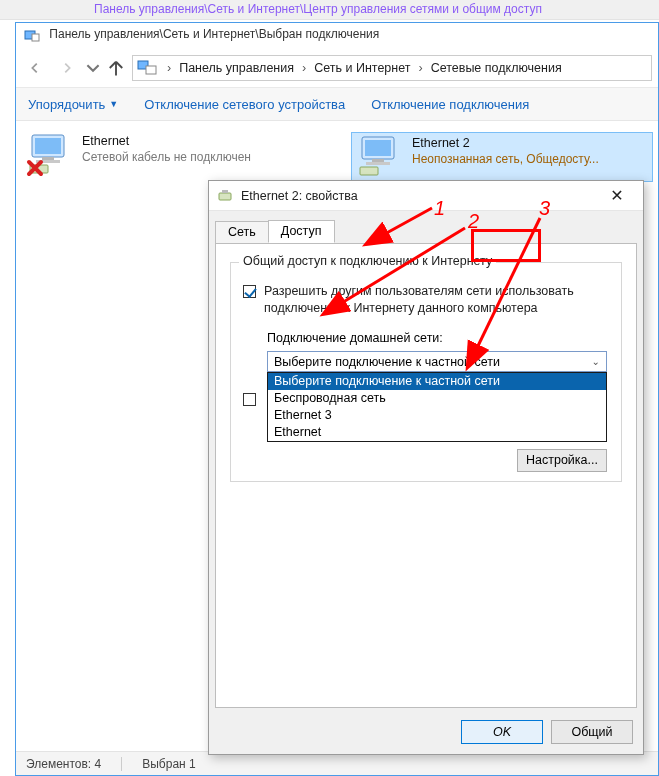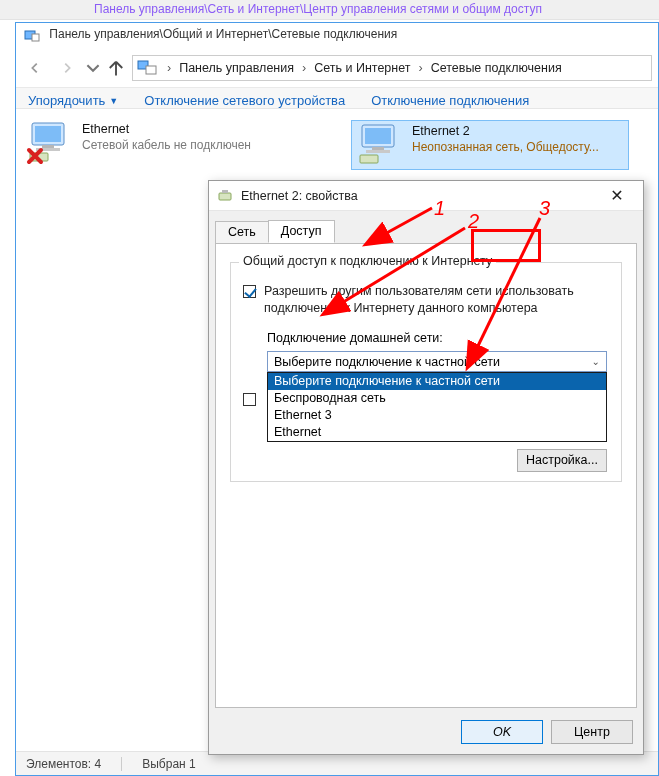--- a/index.html
+++ b/index.html
@@ -18,21 +18,21 @@
   .addr-row { height: 38px; padding: 5px 6px; display:flex; align-items:center; gap:6px; }
   .nav-btn { width: 26px; height: 26px; border-radius: 50%; display:flex; align-items:center; justify-content:center; color:#999; font-size:12px; }
   .nav-btn svg { width:14px; height:14px; }
   .nav-up  { width:20px; height:20px; color:#555; }
   .addr-bar { flex:1; height: 26px; border:1px solid #ccc; background:#fff; display:flex; align-items:center; font-size:12.5px; color:#222; padding-left:4px; overflow:hidden; }
   .addr-bar .bc-icon { width:20px; height:18px; margin-right:4px; }
   .addr-bar .sep { padding: 0 6px; color:#555; }
   .addr-bar .seg { padding: 0 2px; white-space:nowrap; }
 
   
-  .cmd-bar { height: 22px; background:#f7f7f7; border-top:1px solid #e9e9e9; border-bottom:1px solid #e6e6e6; display:flex; align-items:flex-end; gap:26px; padding:0 12px; font-size:13px; }
+  .cmd-bar { height: 34px; background:#f7f7f7; border-top:1px solid #e9e9e9; border-bottom:1px solid #e6e6e6; display:flex; align-items:center; gap:26px; padding:0 12px; font-size:13px; }
   .cmd-item { color:#1565c0; cursor:default; display:flex; align-items:center; }
   .cmd-item .caret { font-size:9px; margin-left:4px; color:#1565c0; }
 
   
   .content { position:relative; height: 620px; background:#fff; }
   .conn { position:absolute; display:flex; align-items:flex-start; gap:8px; font-size:12.5px; }
   .conn .ico { width:48px; height:44px; position:relative; }
   .conn .labels { line-height:16px; }
   .conn .name { color:#111; }
   .conn .sub  { color:#7a7a7a; font-size:12px; }
@@ -96,21 +96,21 @@
 
 <div class="win">
 
   <div class="win-title">
     <span class="glyph">
       <svg viewBox="0 0 16 16">
           <rect x="1" y="3" width="10" height="8" fill="#6fb6ff" stroke="#2a6fb5"></rect>
           <rect x="8" y="6" width="7" height="7" fill="#fff" stroke="#888"></rect>
         </svg>
     </span>
-    <span>Панель управления\Общий и Интернет\Сетевые подключения</span>
+    <span>Панель управления\Сеть и Интернет\Выбран подключения</span>
   </div>
 
   <div class="addr-row">
     <div class="nav-btn">
       <svg viewBox="0 0 16 16">
           <path d="M10 3 L5 8 L10 13" fill="none" stroke="#9a9a9a" stroke-width="2"></path>
         </svg>
     </div>
     <div class="nav-btn">
       <svg viewBox="0 0 16 16">
@@ -170,21 +170,21 @@
         <svg style="position:absolute;left:0;top:26px" width="18" height="18" viewBox="0 0 18 18">
           <path d="M3 3 L15 15 M15 3 L3 15" stroke="#d92020" stroke-width="4" stroke-linecap="round"></path>
         </svg>
       </div>
       <div class="labels">
         <div class="name">Ethernet</div>
         <div class="sub">Сетевой кабель не подключен</div>
       </div>
     </div>
 
-    <div class="conn sel" style="left:336px; top:12px; width:276px; height:48px; padding:2px 4px">
+    <div class="conn sel" style="left:336px; top:12px; width:300px; height:48px; padding:2px 4px">
       <div class="ico">
         <svg class="monitor-svg" viewBox="0 0 48 44">
           <rect x="6" y="2" width="32" height="22" rx="2" fill="#cfe7ff" stroke="#5a8fc8"></rect>
           <rect x="9" y="5" width="26" height="16" fill="#7dbcf7"></rect>
           <rect x="16" y="24" width="12" height="3" fill="#b7b7b7"></rect>
           <rect x="10" y="27" width="24" height="3" fill="#c9c9c9"></rect>
           <rect x="4" y="32" width="18" height="8" rx="1" fill="#d7e4c0" stroke="#8aa85f"></rect>
         </svg>
       </div>
       <div class="labels">
@@ -255,21 +255,21 @@
         <span>Настройка...</span>
       </div>
     </div>
   </div>
 
   <div class="dlg-buttons">
     <div class="btn default">
       <span>OK</span>
     </div>
     <div class="btn">
-      <span>Центр</span>
+      <span>Общий</span>
     </div>
   </div>
 </div>
 
 <div class="anno-rect" style="left:471px; top:229px; width:70px; height:33px"></div>
 <div class="anno-num" style="left:434px; top:197px">1</div>
 <div class="anno-num" style="left:468px; top:210px">2</div>
 <div class="anno-num" style="left:539px; top:197px">3</div>
 
 <svg class="anno-svg" style="left:0; top:0" width="659" height="776">

